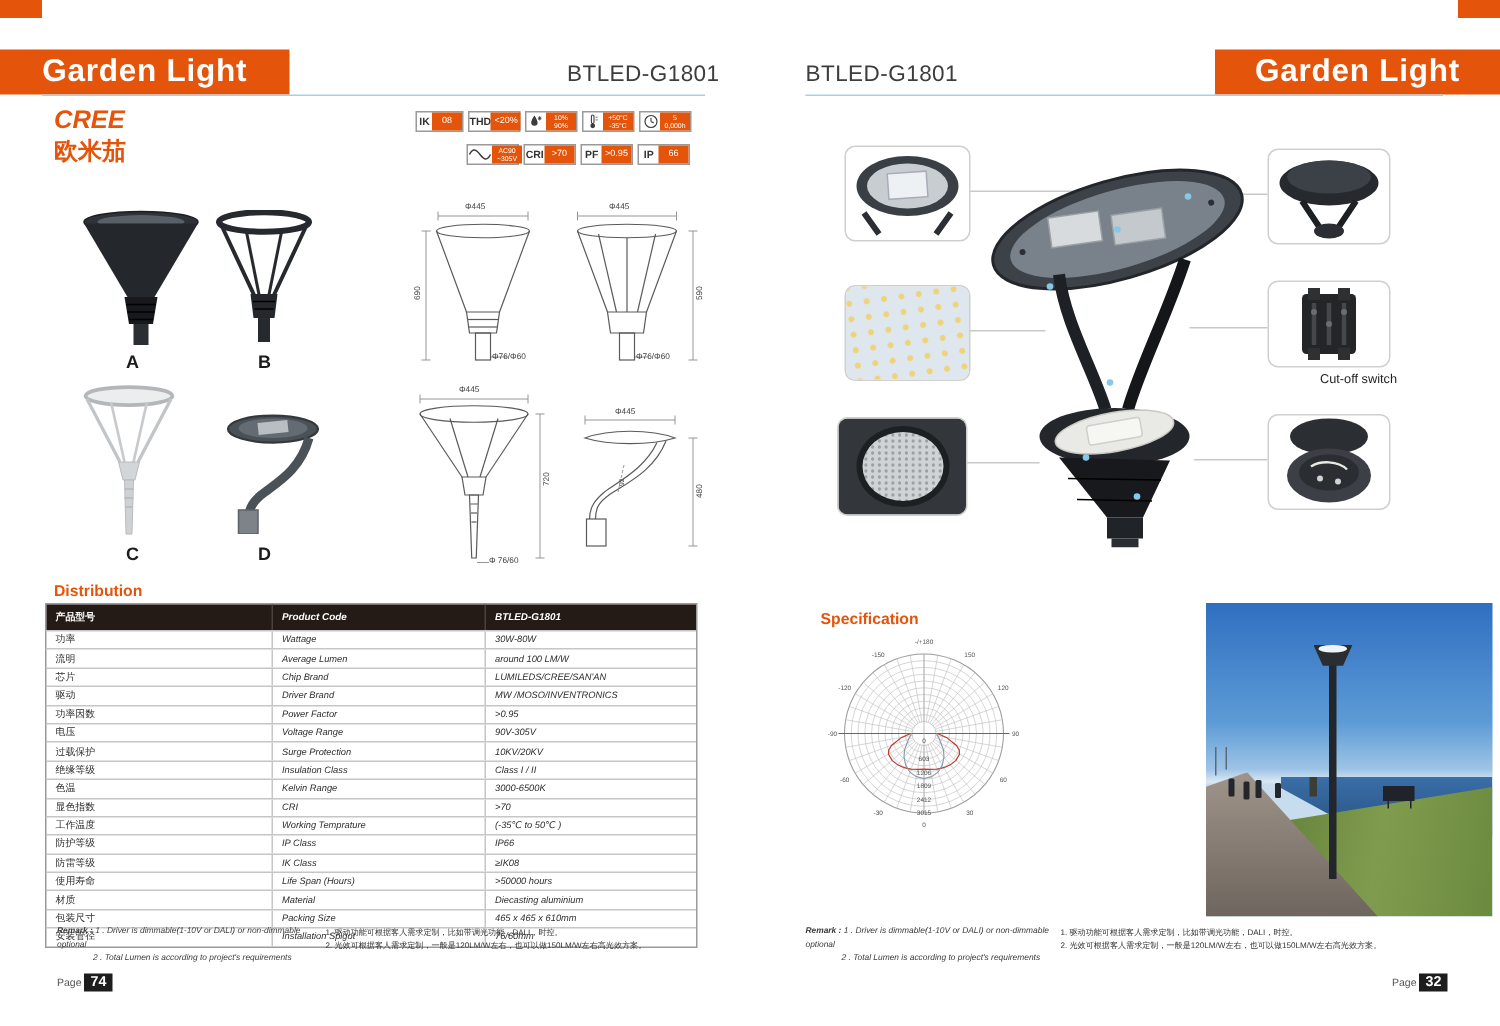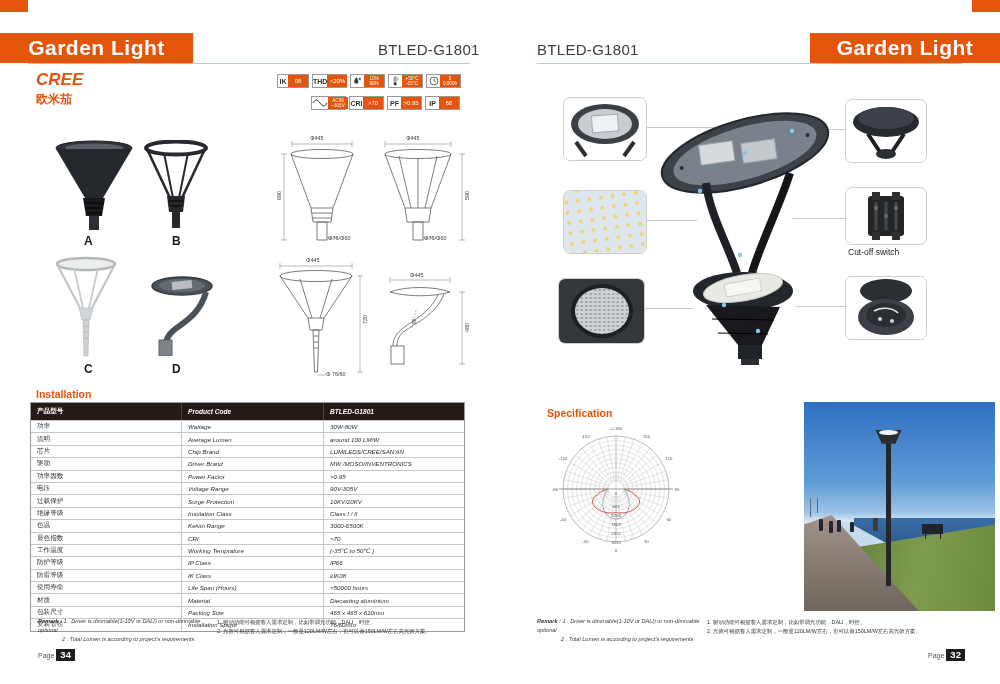--- a/index.html
+++ b/index.html
@@ -5,21 +5,21 @@
   :root{ --accent:#E4540A; --hdrbg:#241A16; --rule:#AACFDD; }
   html,body{margin:0;padding:0;background:#fff;}
   body{font-family:"Liberation Sans","DejaVu Sans",sans-serif;}
   .sheet{position:relative;width:1000px;height:684px;background:#fff;overflow:hidden;}
   .abs{position:absolute;}
   .corner{background:var(--accent);width:28px;height:12px;top:0;}
   .band{background:var(--accent);color:#fff;font-weight:bold;font-size:21px;height:30px;line-height:30px;text-align:center;top:33px;letter-spacing:.5px;}
   .model{font-size:15px;color:#3d3d3d;top:41px;letter-spacing:.3px;}
   .rule{height:1px;background:var(--rule);top:63px;}
   .series-name{font-size:17px;font-weight:bold;font-style:italic;color:var(--accent);top:70px;left:36px;}
-  .series-cn{font-size:12px;font-weight:bold;color:var(--accent);top:91px;left:36px;}
+  .series-cn{font-size:16px;font-weight:bold;color:var(--accent);top:91px;left:36px;}
   .badge-row{display:flex;gap:3px;}
   .badge{display:flex;height:14px;border:1px solid #9a9a9a;background:#fff;box-sizing:border-box;width:35px;}
   .b-left{flex:1;display:flex;align-items:center;justify-content:center;font-size:7px;font-weight:bold;color:#333;}
   .b-left svg{height:10px;width:auto;display:block;}
   .b-right{min-width:16px;background:var(--accent);color:#fff;display:flex;flex-direction:column;align-items:center;justify-content:center;font-size:6px;line-height:1;padding:0 2px;}
   .b-right.two{font-size:4.6px;line-height:1.15;}
   .variant-label{font-size:12px;font-weight:bold;color:#1c1c1c;}
   .drawing{position:absolute;}
   .drawing svg{position:absolute;left:0;top:0;}
   .dim{position:absolute;font-size:5.5px;color:#444;white-space:nowrap;}
@@ -293,21 +293,21 @@
         <path d="M72 22 C64 42 46 50 34 58 C27 63 25 67 25 74"></path>
         <path d="M66 23 C58 40 42 48 31 56 C25 61 21 66 21 74"></path>
         <rect x="19" y="74" width="13" height="18"></rect>
       </g>
     </svg>
     <span class="dim" style="left:38px;top:0px;">Φ445</span>
     <span class="dim rot" style="left:92px;top:60px;">480</span>
     <span class="dim rot" style="left:40px;top:52px;font-size:4.5px;">92</span>
   </div>
 
-  <div class="abs sec-title" style="left:36px;top:388px;">Installation</div>
+  <div class="abs sec-title" style="left:36px;top:388px;">Distribution</div>
   <div class="abs spec-table">
     <div class="thead">
       <div class="tcell cn">产品型号</div>
       <div class="tcell en">Product Code</div>
       <div class="tcell val">BTLED-G1801</div>
     </div>
     <div>
         <div class="trow">
           <div class="tcell cn">功率</div>
           <div class="tcell en">Wattage</div>
@@ -399,21 +399,21 @@
   <div class="abs remark" style="left:38px;top:617px;width:175px;">
     <span class="rl">Remark : </span><span>1 . Driver is dimmable(1-10V or DALI) or non-dimmable optional</span><br>
     <span style="padding-left:24px;">2 . Total Lumen is according to project's requirements</span>
   </div>
   <div class="abs remark-cn" style="left:217px;top:618px;width:250px;">
     <span>1. 驱动功能可根据客人需求定制，比如带调光功能，DALI，时控。</span><br>
     <span>2. 光效可根据客人需求定制，一般是120LM/W左右，也可以做150LM/W左右高光效方案。</span>
   </div>
 
   <div class="abs pagefoot" style="left:38px;top:649px;">
-    <span>Page</span><span class="pagebox">34</span>
+    <span>Page</span><span class="pagebox">74</span>
   </div>
 
   <div class="abs corner" style="left:972px;"></div>
   <div class="abs model" style="left:537px;">BTLED-G1801</div>
   <div class="abs band" style="left:810px;width:190px;">
     <span>Garden Light</span>
   </div>
   <div class="abs rule" style="left:537px;width:425px;"></div>
 
   <div class="cline" style="left:645px;top:127px;width:72px;"></div>
@@ -455,21 +455,21 @@
       <rect x="26" y="44" width="8" height="8" fill="#2e3032"></rect>
         <rect x="46" y="44" width="8" height="8" fill="#2e3032"></rect>
       <line x1="30" y1="14" x2="30" y2="42" stroke="#45484b" stroke-width="3"></line>
       <line x1="40" y1="14" x2="40" y2="42" stroke="#45484b" stroke-width="3"></line>
       <line x1="50" y1="14" x2="50" y2="42" stroke="#45484b" stroke-width="3"></line>
       <circle cx="30" cy="20" r="2" fill="#6a6e72"></circle>
         <circle cx="40" cy="28" r="2" fill="#6a6e72"></circle>
         <circle cx="50" cy="20" r="2" fill="#6a6e72"></circle>
     </svg>
   </div>
-  <div class="cutoff" style="left:848px;top:247px;text-align:center;">Cut-off switch</div>
+  <div class="cutoff" style="left:880px;top:247px;text-align:center;">Cut-off switch</div>
   <div class="callout" style="left:845px;top:276px;width:80px;height:62px;">
     <svg width="80" height="62" viewBox="0 0 80 62">
       <ellipse cx="40" cy="14" rx="26" ry="12" fill="#2b2e33"></ellipse>
       <ellipse cx="40" cy="40" rx="28" ry="18" fill="#3c4046"></ellipse>
       <ellipse cx="40" cy="38" rx="20" ry="12" fill="#2a2d31"></ellipse>
       <path d="M28 34 C34 30 46 30 52 36" stroke="#e8e8e4" stroke-width="1.6" fill="none"></path>
       <circle cx="34" cy="42" r="2" fill="#cfd3d6"></circle>
         <circle cx="46" cy="44" r="2" fill="#cfd3d6"></circle>
     </svg>
   </div>

